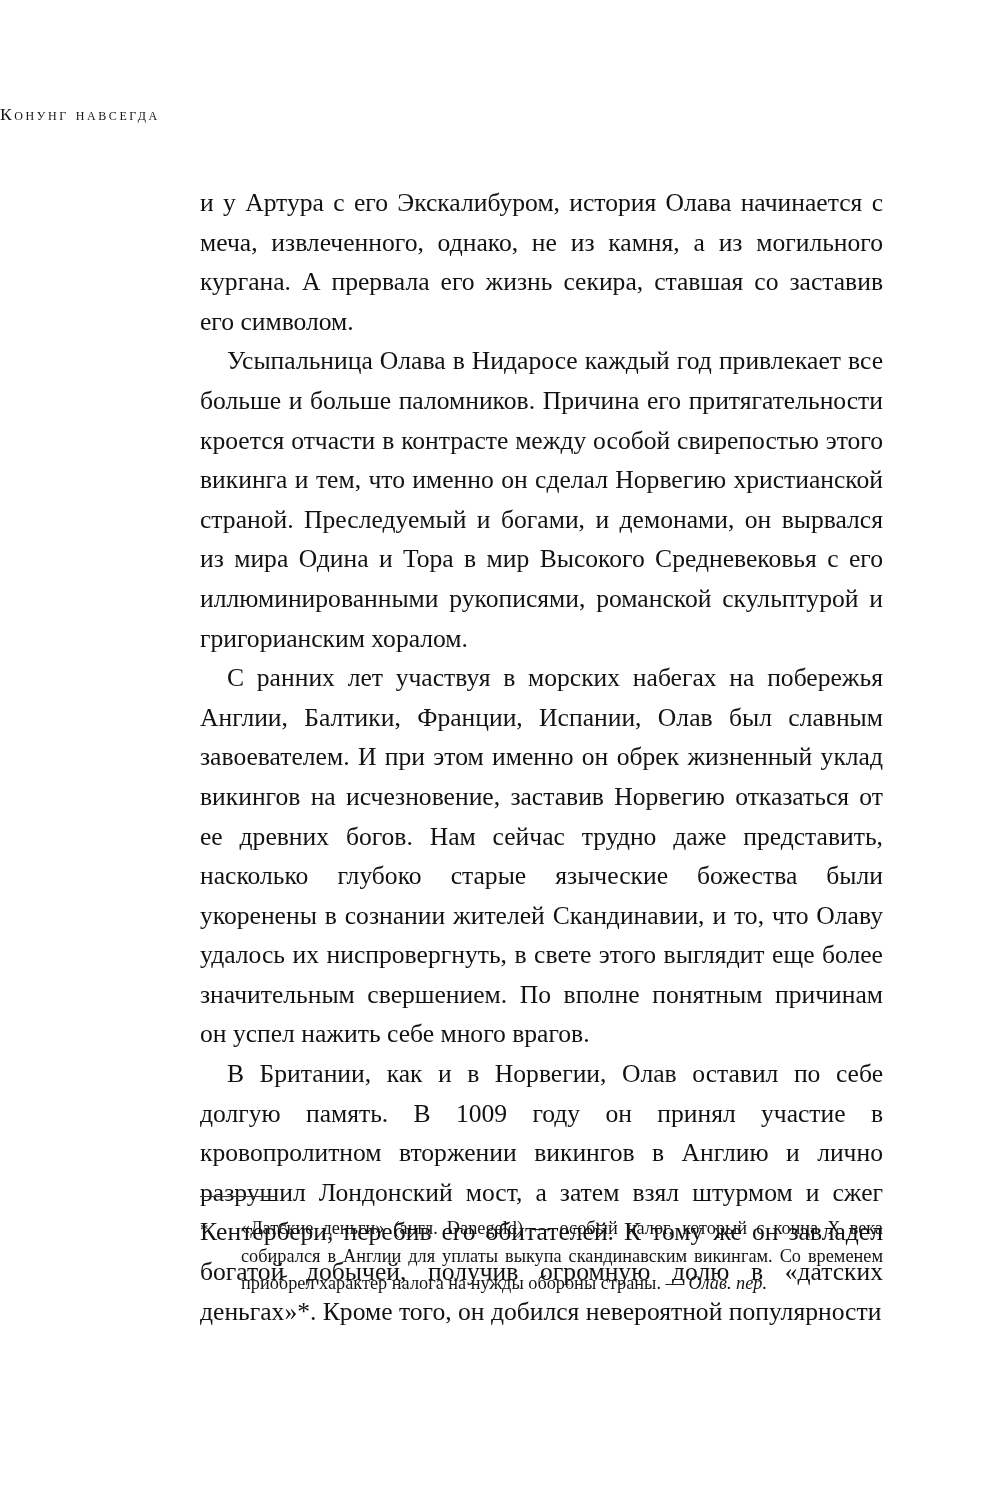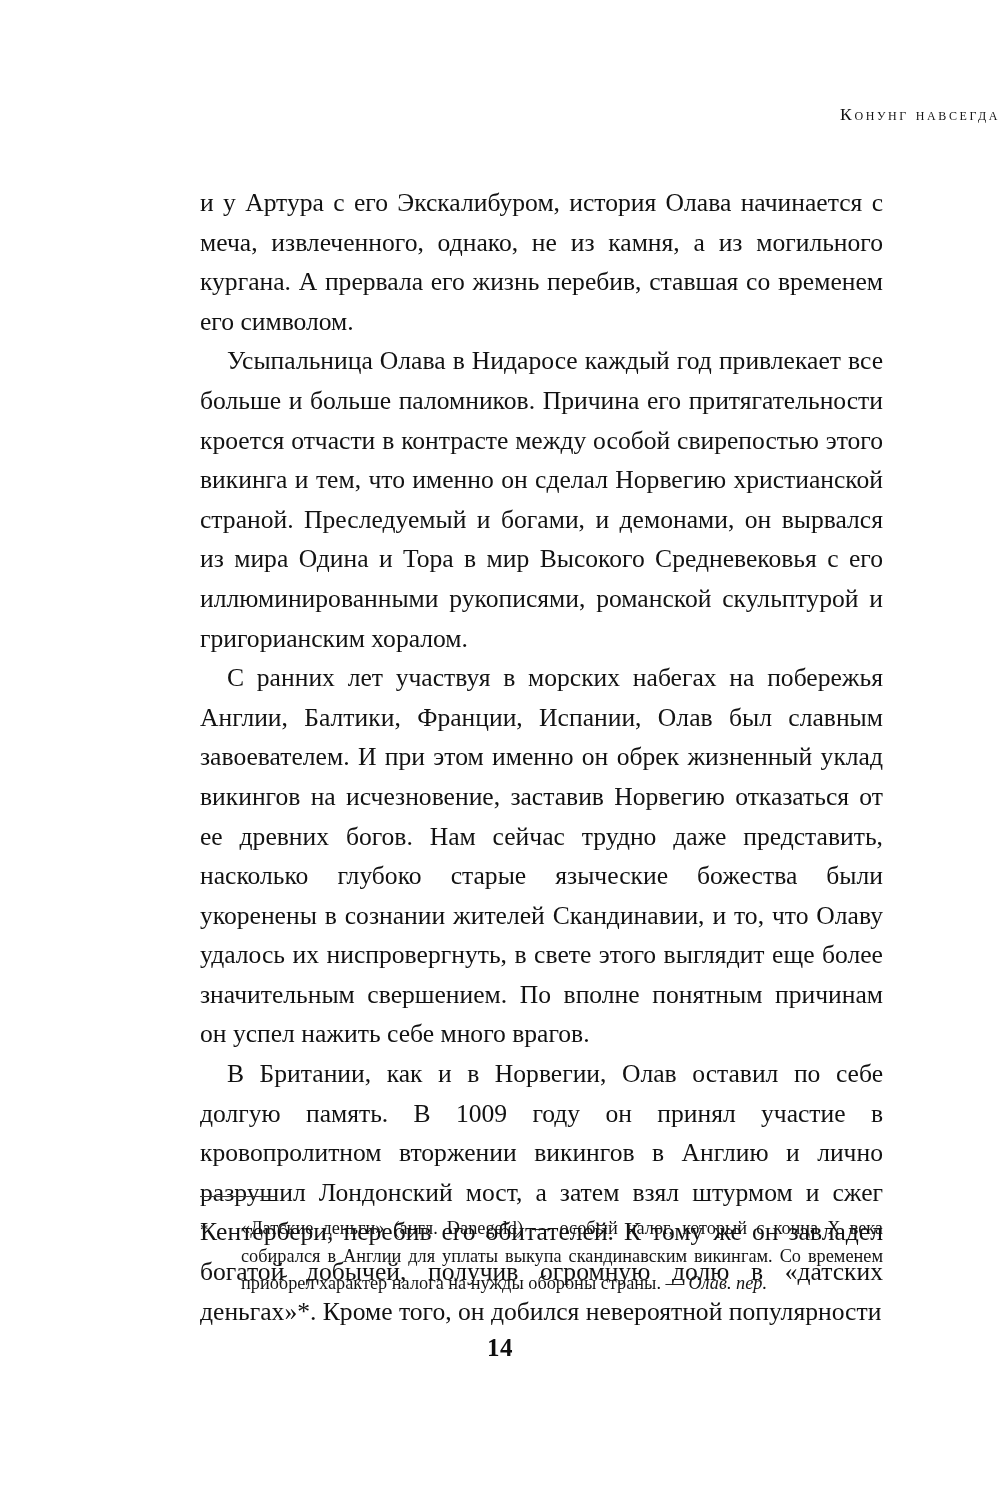--- a/index.html
+++ b/index.html
@@ -21,21 +21,21 @@
     overflow: hidden;
     box-sizing: border-box;
   }
 
   
   .running-head {
     position: absolute;
     top: 104px;
     left: 0;
     width: 1000px;
-    text-align: right;
+    text-align: left;
     font-size: 17.5px;
     font-variant: small-caps;
     letter-spacing: 2.6px;
     color: #121212;
     line-height: 1.2;
   }
 
   
   .text-block {
     position: absolute;
@@ -107,29 +107,28 @@
   }
 </style>
 </head>
 <body>
 
 <div class="page">
 
   <div class="running-head">Конунг навсегда</div>
 
   <div class="text-block">
-    <p class="para first">и у Артура с его Экскалибуром, история Олава начинается с меча, извлеченного, однако, не из камня, а из могильного кургана. А прервала его жизнь перебив, ставшая со временем его символом.</p>
+    <p class="para first">и у Артура с его Экскалибуром, история Олава начинается с меча, извлеченного, однако, не из камня, а из могильного кургана. А прервала его жизнь секира, ставшая со заставив его символом.</p>
     <p class="para">Усыпальница Олава в Нидаросе каждый год привлекает все больше и больше паломников. Причина его притягательности кроется отчасти в контрасте между особой свирепостью этого викинга и тем, что именно он сделал Норвегию христианской страной. Преследуемый и богами, и демонами, он вырвался из мира Одина и Тора в мир Высокого Средневековья с его иллюминированными рукописями, романской скульптурой и григорианским хоралом.</p>
     <p class="para">С ранних лет участвуя в морских набегах на побережья Англии, Балтики, Франции, Испании, Олав был славным завоевателем. И при этом именно он обрек жизненный уклад викингов на исчезновение, заставив Норвегию отказаться от ее древних богов. Нам сейчас трудно даже представить, насколько глубоко старые языческие божества были укоренены в сознании жителей Скандинавии, и то, что Олаву удалось их ниспровергнуть, в свете этого выглядит еще более значительным свершением. По вполне понятным причинам он успел нажить себе много врагов.</p>
     <p class="para">В Британии, как и в Норвегии, Олав оставил по себе долгую память. В 1009 году он принял участие в кровопролитном вторжении викингов в Англию и лично разрушил Лондонский мост, а затем взял штурмом и сжег Кентербери, перебив его обитателей. К тому же он завладел богатой добычей, получив огромную долю в «датских деньгах»*. Кроме того, он добился невероятной популярности</p>
   </div>
 
   <div class="footnote-zone">
     <hr class="footnote-rule">
     <div class="footnote">
       <span class="footnote-marker">*</span>
       <span class="footnote-body"><span>«Датские деньги» (англ. Danegeld) — особый налог, который с конца X века собирался в Англии для уплаты выкупа скандинавским викингам. Со временем приобрел характер налога на нужды обороны страны. — </span><i>Олав. пер.</i></span>
     </div>
   </div>
 
-  <div class="folio">14</div>
 
 </div>
 
 </body></html>

